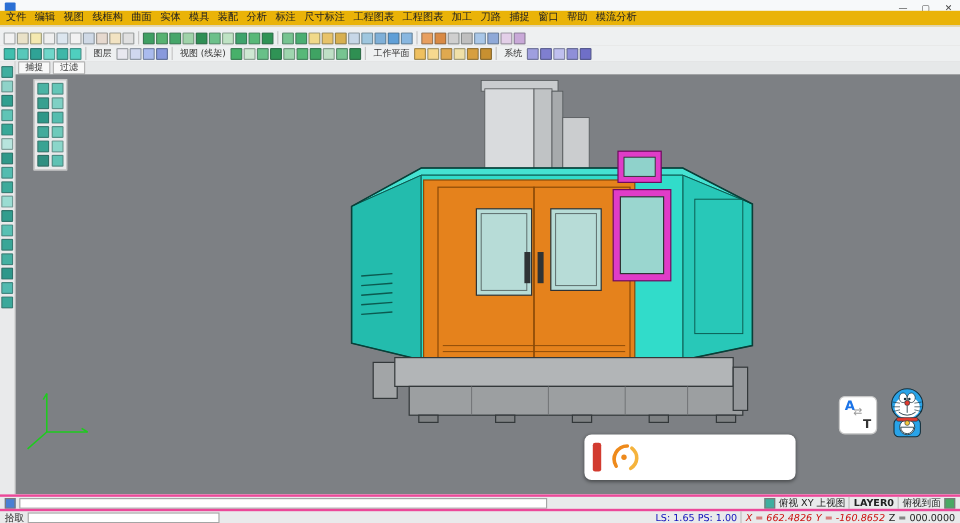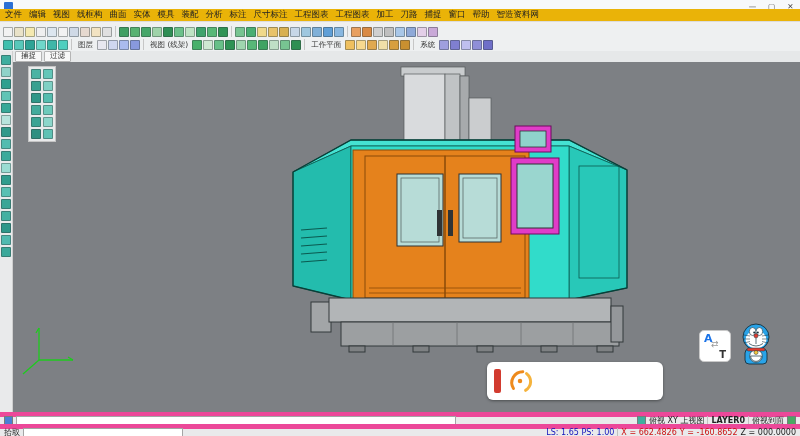--- a/index.html
+++ b/index.html
@@ -40,30 +40,30 @@
              box-shadow:0 1px 3px rgba(0,0,0,.4);display:flex;align-items:center;gap:5px;padding:0 7px;box-sizing:border-box;z-index:5;}
   .wm-seal{width:7px;height:24px;background:#d23b2f;border-radius:2px;flex:0 0 auto;}
   .wm-text{font-size:19px;font-weight:bold;color:var(--watermark-navy,#223f7a);letter-spacing:1px;white-space:nowrap;}
   .transbox{position:absolute;left:699px;top:330px;width:30px;height:30px;background:#fff;border:1px solid #c9c9c9;
             border-radius:5px;z-index:5;}
   .trans-a{position:absolute;left:4px;top:1px;font-size:11px;font-weight:bold;color:#1a73e8;}
   .trans-t{position:absolute;right:4px;bottom:1px;font-size:10px;font-weight:bold;color:#333;}
   .trans-arrow{position:absolute;left:11px;top:8px;font-size:9px;color:#999;}
   .doraemon{position:absolute;left:732px;top:322px;z-index:5;}
   
-  .statusrow{position:absolute;left:0;right:0;height:12px;background:#e9eaeb;border-top:5px solid #ec4899;
+  .statusrow{position:absolute;left:0;right:0;height:12px;background:#e9eaeb;border-top:2px solid #ec4899;
              display:flex;align-items:center;gap:3px;padding:0 4px;font-size:8px;color:#222;box-sizing:border-box;}
   #sr1{top:412px;} #sr2{top:424px;}
   .sunken{background:#fff;border:1px solid #a5a5a5;height:9px;box-sizing:border-box;font-size:8px;padding:0 2px;
           font-family:"DejaVu Sans Mono","Liberation Mono",monospace;}
   .sb-icon{width:9px;height:9px;border:1px solid #7a7a7a;box-sizing:border-box;flex:0 0 auto;}
   .sb-icon.blue{background:#4a7fd4;} .sb-icon.green{background:#4aa864;} .sb-icon.teal{background:#3fae9f;}
   .sb-sep{width:1px;height:10px;background:#c0c0c0;flex:0 0 auto;}
   .coord-scale{color:var(--coord-blue,#1111bb);white-space:nowrap;}
-  .coord-x,.coord-y{color:var(--coord-red,#cc1111);white-space:nowrap;}
+  .coord-x,.coord-y{color:var(--coord-red,#cc1111);white-space:nowrap;font-style:italic;}
   .coord-z{color:#222;white-space:nowrap;}
   .spacer{flex:1;}
   .st-text{white-space:nowrap;}
   .st-layer{font-weight:bold;white-space:nowrap;}
 </style>
 </head>
 <body>
 
 <div class="root">
 
@@ -88,21 +88,21 @@
       <span class="menu-item">分析</span>
       <span class="menu-item">标注</span>
       <span class="menu-item">尺寸标注</span>
       <span class="menu-item">工程图表</span>
       <span class="menu-item">工程图表</span>
       <span class="menu-item">加工</span>
       <span class="menu-item">刀路</span>
       <span class="menu-item">捕捉</span>
       <span class="menu-item">窗口</span>
       <span class="menu-item">帮助</span>
-      <span class="menu-item">智造资料网</span>
+      <span class="menu-item">模流分析</span>
     </div>
 
   <div class="toolbar" id="tb1">
       <div class="tb-icon" style="background: rgb(242, 242, 242);"></div>
       <div class="tb-icon" style="background: rgb(233, 226, 200);"></div>
       <div class="tb-icon" style="background: rgb(244, 233, 176);"></div>
       <div class="tb-icon" style="background: rgb(239, 239, 239);"></div>
       <div class="tb-icon" style="background: rgb(220, 230, 239);"></div>
       <div class="tb-icon" style="background: rgb(242, 242, 242);"></div>
       <div class="tb-icon" style="background: rgb(207, 217, 230);"></div>

